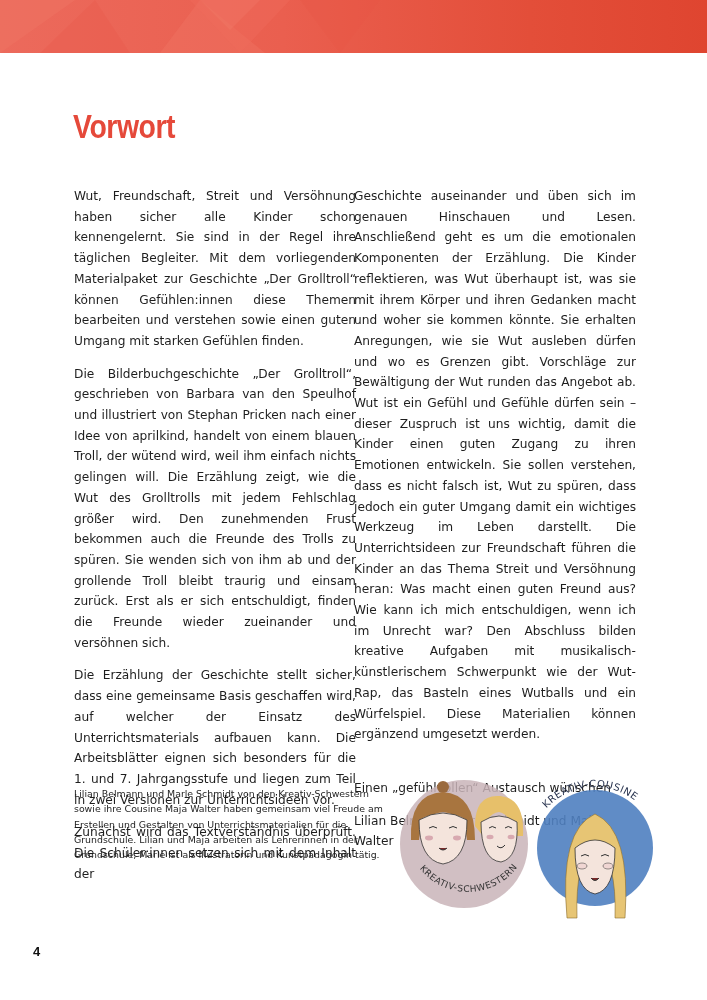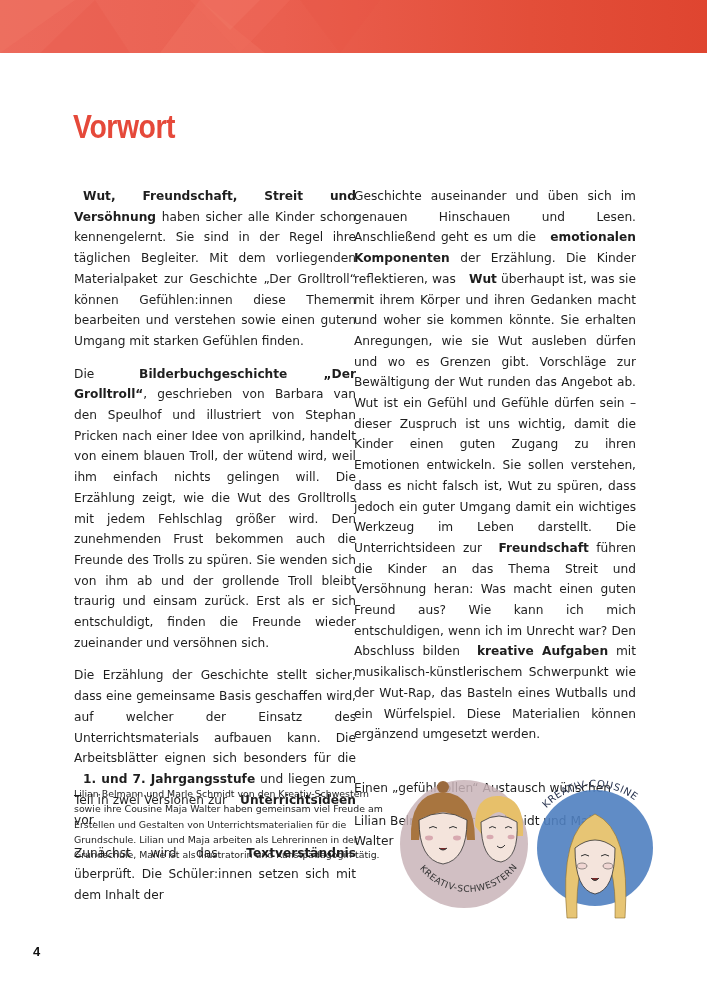--- a/index.html
+++ b/index.html
@@ -40,21 +40,21 @@
       top: 186px;
       width: 282px;
       font-size: 12.2px;
       line-height: 20.7px;
       text-align: justify;
       hyphens: manual;
     }
     .col-left { left: 74px; }
     .col-right { left: 354px; }
     .col p { margin: 0 0 12px 0; }
-    .col b { font-weight: 700; margin-left: 9px; }
+    .col b { font-weight: 400; }
     .sign-off { margin-top: 33px !important; text-align: left; }
     .sign-names { text-align: left; }
     .authors-box {
       position: absolute;
       left: 74px; top: 786px;
       width: 310px;
       font-size: 9.4px;
       line-height: 15.3px;
       color: #1e1e1e;
     }

